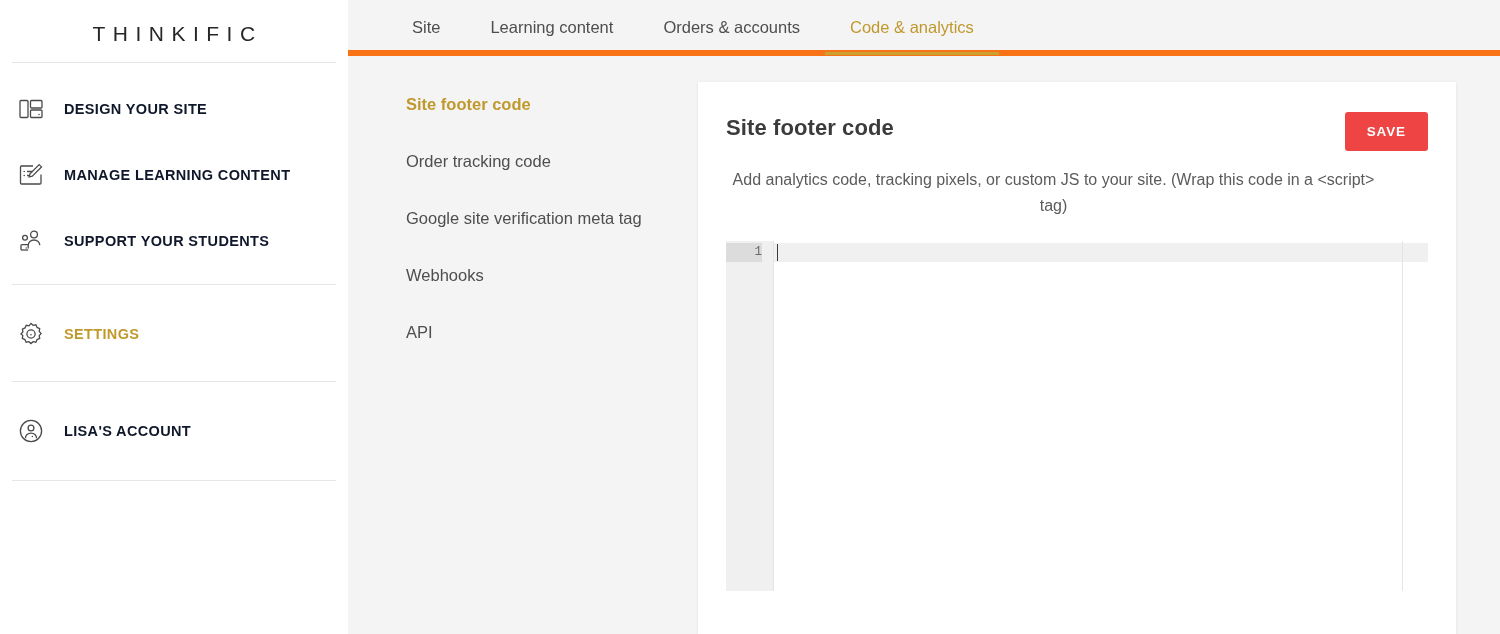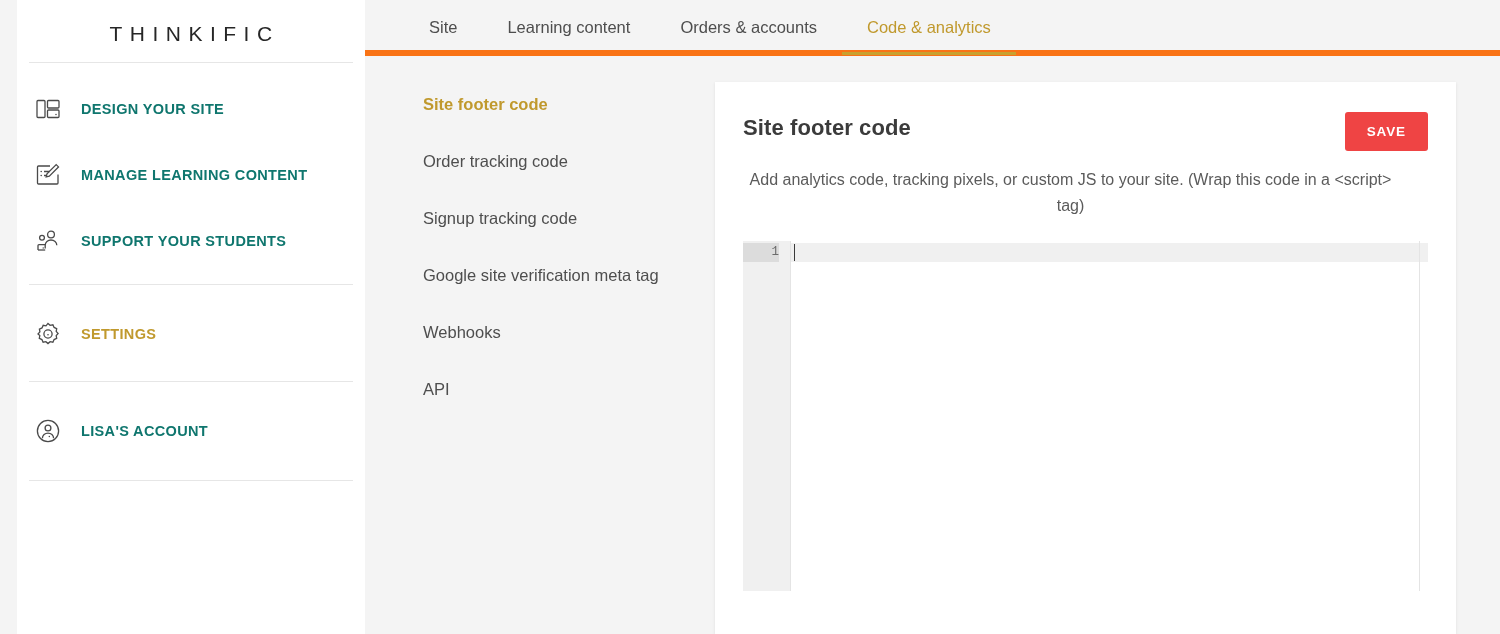--- a/index.html
+++ b/index.html
@@ -23,21 +23,20 @@
     height: 634px;
   }
 
   
   .sidebar {
     width: 348px;
     height: 634px;
     background: #ffffff;
     flex: 0 0 348px;
     position: relative;
-    margin-left: 17px;
   }
 
   .brand {
     height: 62px;
     display: flex;
     align-items: center;
     justify-content: center;
     padding-top: 6px;
   }
 
@@ -78,21 +77,21 @@
     justify-content: center;
     margin-right: 16px;
   }
 
   .nav-icon svg { display: block; }
 
   .nav-label {
     font-size: 14.5px;
     font-weight: 700;
     letter-spacing: 0.35px;
-    color: #0f766e;
+    color: #0f172a;
     text-transform: uppercase;
     white-space: nowrap;
   }
 
   .nav-item.active .nav-label { color: #c0992d; }
 
   .nav-group.settings-group { padding-top: 16px; padding-bottom: 14px; }
   .nav-group.account-group { padding-top: 16px; padding-bottom: 16px; }
 
   
@@ -375,21 +374,20 @@
       <div class="tab">Learning content</div>
       <div class="tab">Orders &amp; accounts</div>
       <div class="tab active">Code &amp; analytics</div>
     </nav>
 
     <div class="content">
 
       <nav class="subnav">
         <div class="subnav-item active">Site footer code</div>
         <div class="subnav-item">Order tracking code</div>
-        <div class="subnav-item">Signup tracking code</div>
         <div class="subnav-item">Google site verification meta tag</div>
         <div class="subnav-item">Webhooks</div>
         <div class="subnav-item">API</div>
       </nav>
 
       <section class="card">
 
         <div class="card-head">
           <h1 class="card-title">Site footer code</h1>
           <button class="save-btn">SAVE</button>

